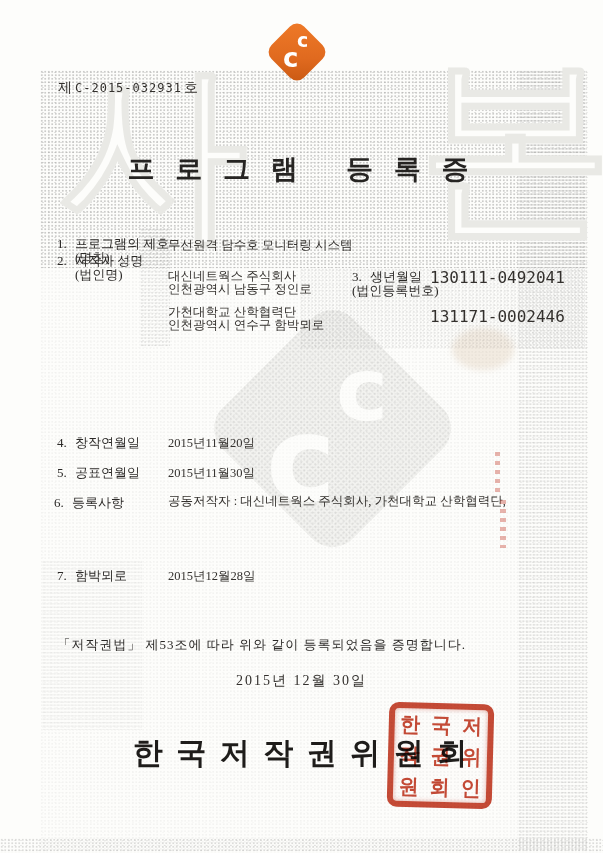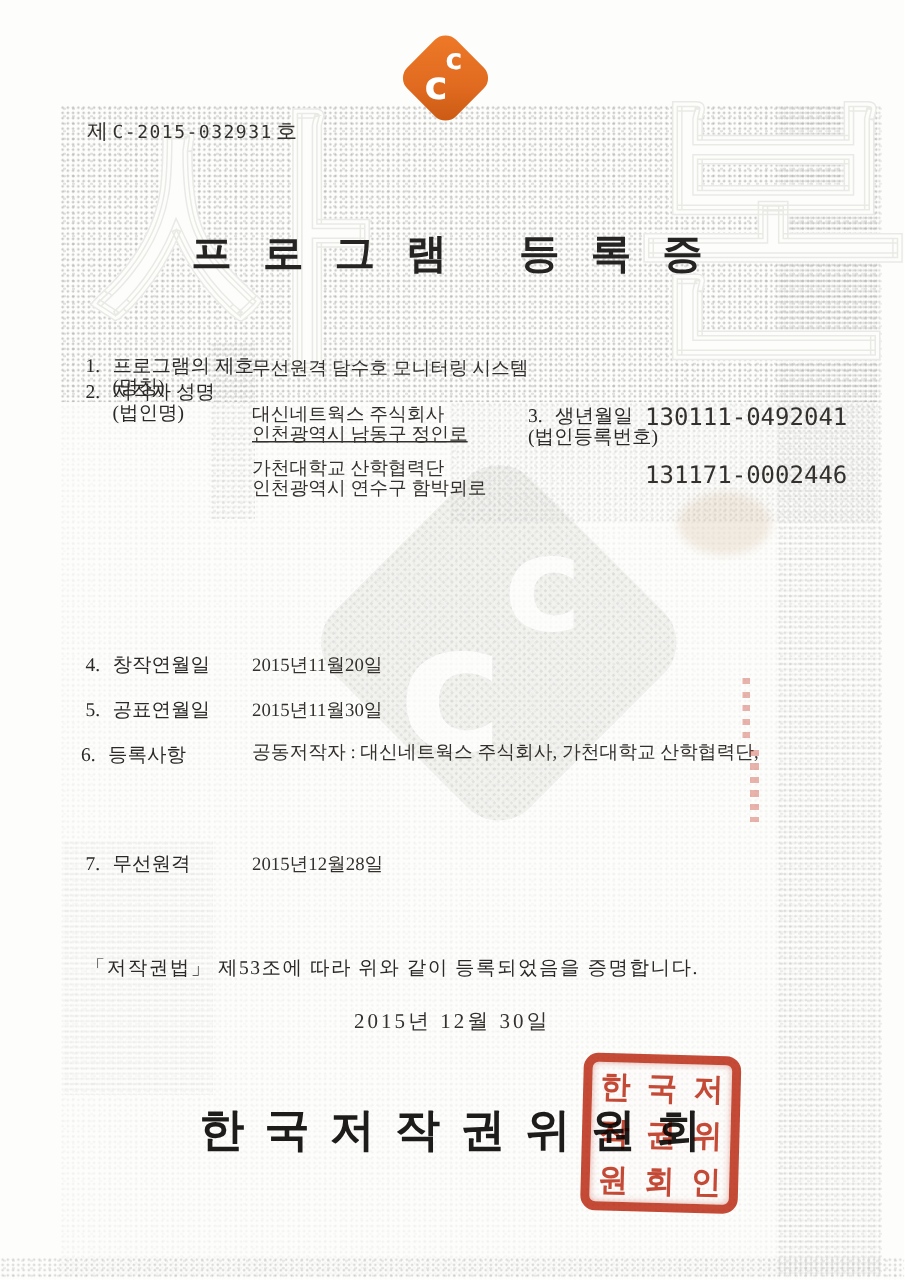--- a/index.html
+++ b/index.html
@@ -68,21 +68,21 @@
     position:absolute;left:0;top:151px;width:603px;text-align:center;
     font-size:27px;font-weight:bold;letter-spacing:7px;white-space:pre;color:#262422;
   }
   .lbl{position:absolute;font-size:13px;line-height:14px;color:#2b2927;}
   .lbl .no{display:inline-block;width:18px;}
   .lbl .sub{display:block;margin-left:18px;}
   .val{position:absolute;font-size:12.5px;line-height:13.5px;color:#33302d;}
   .mono{font-family:"DejaVu Sans Mono","Liberation Mono",monospace;font-size:16px;}
   .p-f1{left:57px;top:237px;} .v-f1{left:168px;top:239px;}
   .p-f2{left:57px;top:254px;}
-  .v-f2a1{left:168px;top:270px;} .v-f2a2{left:168px;top:283px;text-decoration:underline;}
+  .v-f2a1{left:168px;top:270px;} .v-f2a2{left:168px;top:283px;}
   .v-f2b1{left:168px;top:306px;} .v-f2b2{left:168px;top:319px;}
   .p-f3{left:352px;top:270px;} .p-f3 .sub{margin-left:0;}
   .v-f3a{left:430px;top:271px;} .v-f3b{left:430px;top:310px;}
   .p-f4{left:57px;top:436px;} .v-f4{left:168px;top:437px;}
   .p-f5{left:57px;top:466px;} .v-f5{left:168px;top:467px;text-align:center;}
   .p-f6{left:54px;top:496px;} .v-f6a{left:168px;top:495px;} .v-f6b{left:168px;top:508px;}
   .p-f7{left:57px;top:569px;} .v-f7{left:168px;top:570px;}
   .statement{position:absolute;left:0;top:636px;width:523px;text-align:center;
     font-size:13px;letter-spacing:1px;color:#2b2927;}
   .issue-date{position:absolute;left:0;top:672px;width:603px;text-align:center;
@@ -175,21 +175,21 @@
     <span class="no">5.</span><span>공표연월일</span>
   </div>
   <div class="val v-f5">2015년11월30일</div>
 
   <div class="lbl p-f6">
     <span class="no">6.</span><span>등록사항</span>
   </div>
   <div class="val v-f6a">공동저작자 : 대신네트웍스 주식회사, 가천대학교 산학협력단,</div>
 
   <div class="lbl p-f7">
-    <span class="no">7.</span><span>무선원격</span>
+    <span class="no">7.</span><span>함박뫼로</span>
   </div>
   <div class="val v-f7">2015년12월28일</div>
 
   <div class="statement">「저작권법」 제53조에 따라 위와 같이 등록되었음을 증명합니다.</div>
   <div class="issue-date">2015년 12월 30일</div>
   <div class="issuer">한 국 저 작 권 위 원 회</div>
 
   <div class="seal">
     <span>한</span>
     <span>국</span>

